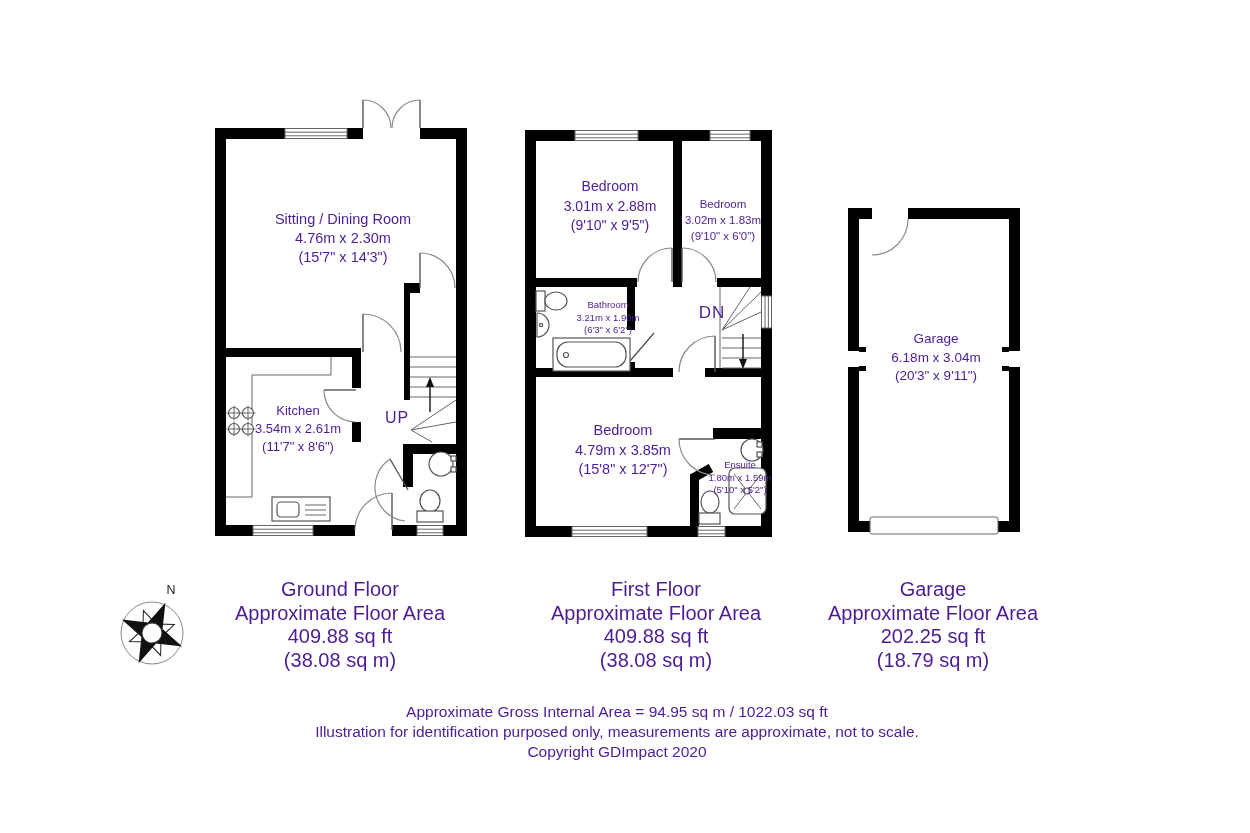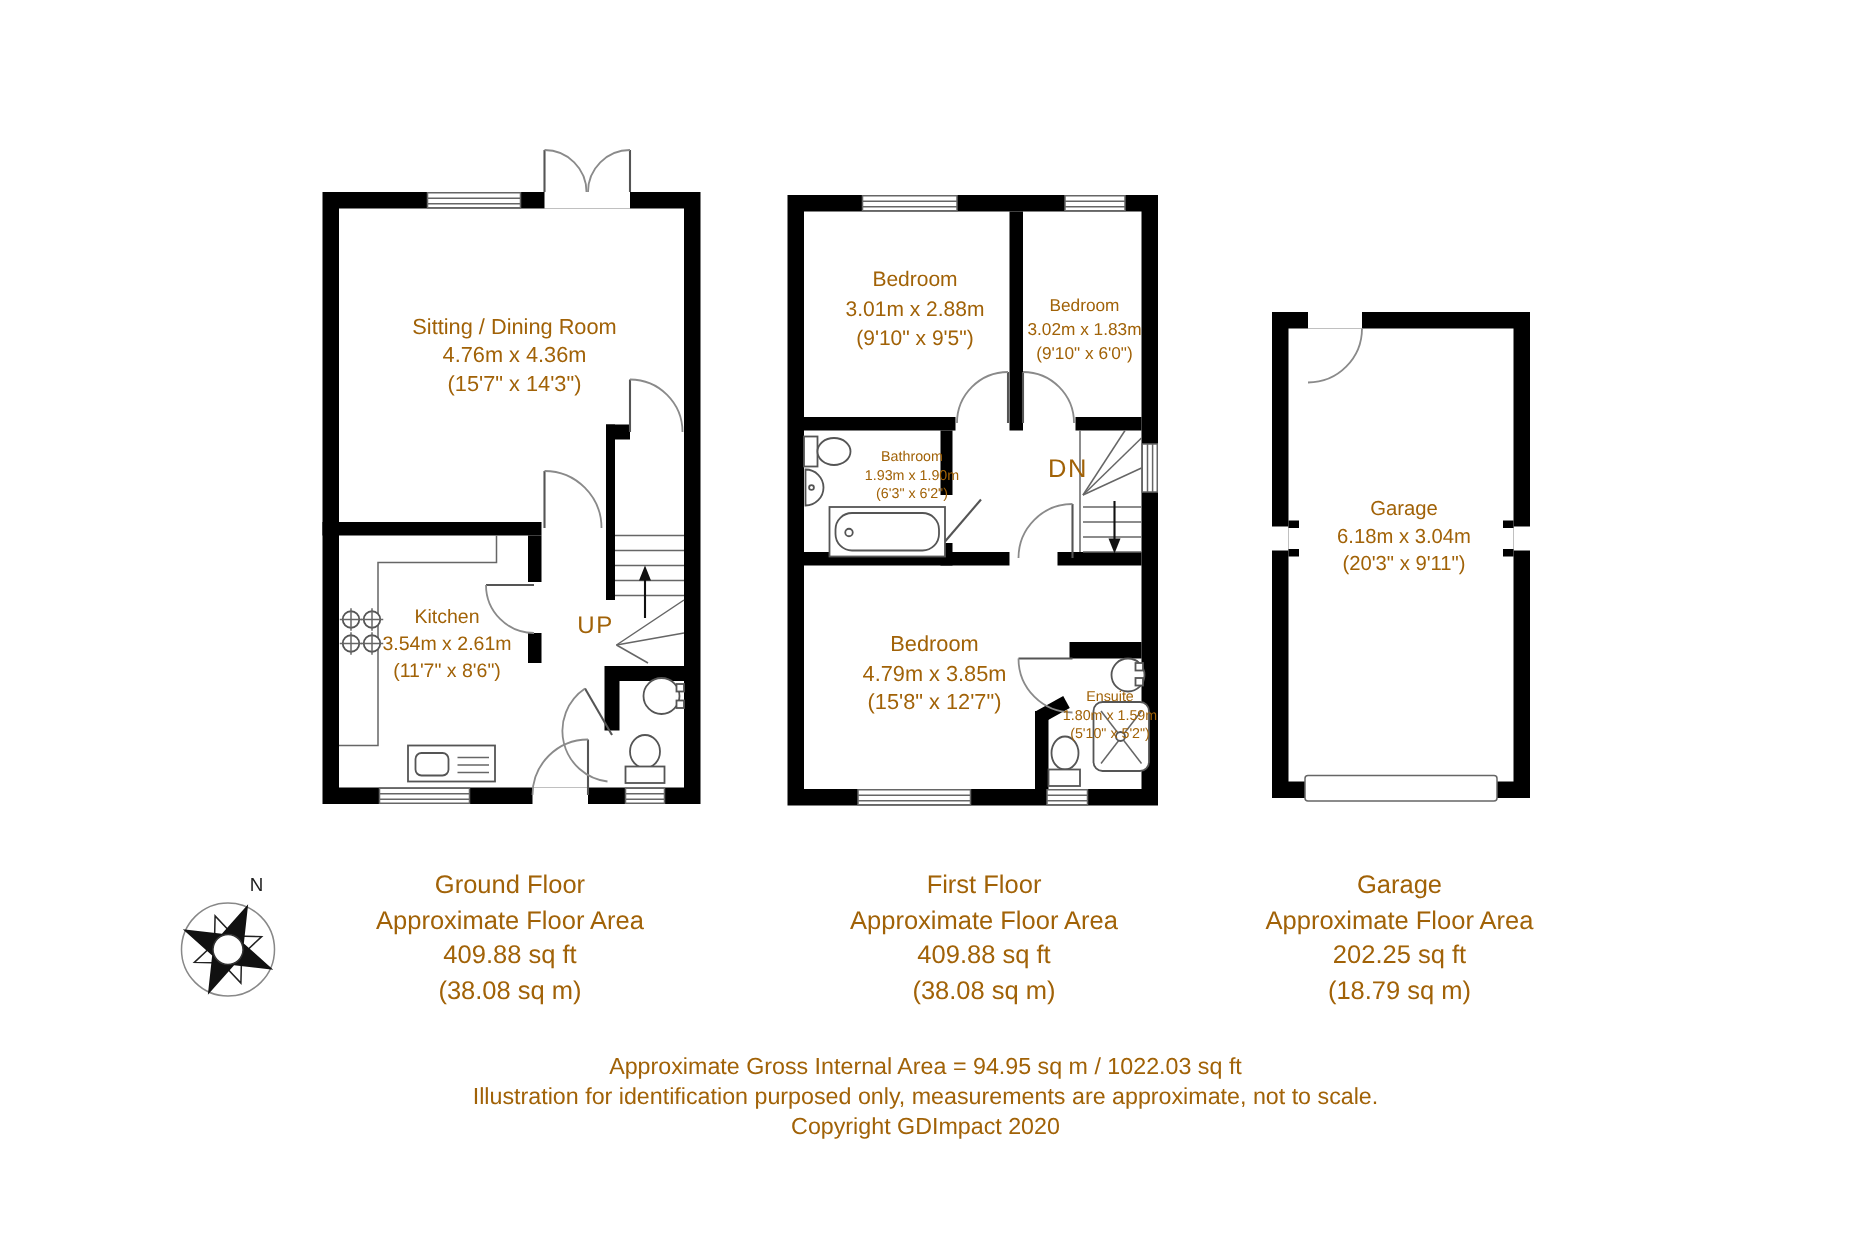--- a/index.html
+++ b/index.html
@@ -10,30 +10,30 @@
   .floor{fill:#fff;}
   .opening{fill:#fff;}
   .win{fill:#fff;stroke:#666;stroke-width:1;}
   .wln{stroke:#666;stroke-width:1;}
   .arc{stroke:#8a8a8a;stroke-width:1.2;fill:none;}
   .leaf{stroke:#555;stroke-width:1.4;}
   .fx{fill:#fff;stroke:#555;stroke-width:1.2;}
   .ln{stroke:#666;stroke-width:1;fill:none;}
   .dark{stroke:#111;}
   .lbl{position:absolute;transform:translate(-50%,-50%);text-align:center;
-       white-space:nowrap;color:#a16207;}
+       white-space:nowrap;color:#4c1d95;}
   .lbl div{margin:0;}
   .sitting{font-size:14.5px;line-height:19px;}
   .kitchen{font-size:13px;line-height:18px;}
   .updn{font-size:16px;letter-spacing:1px;}
   .bed-lg{font-size:14px;line-height:19.5px;}
   .bed-sm{font-size:11.5px;line-height:16px;}
   .tiny{font-size:9.5px;line-height:12.5px;margin-left:16px;}
   .garage-room{font-size:13.5px;line-height:18.5px;}
-  .caption{font-size:17px;line-height:23.5px;}
+  .caption{font-size:20px;line-height:23.5px;}
   .footer{font-size:15.5px;line-height:20px;}
   .north{font-size:12.5px;color:#222;}
 </style>
 </head>
 <body>
 
 <div class="canvas">
 
 <svg width="1250" height="833" viewBox="0 0 1250 833">
 
@@ -282,21 +282,21 @@
     <g transform="rotate(24)">
       <path transform="rotate(45)" d="M 0,-24 L 7,-7 L 24,0 L 7,7 L 0,24 L -7,7 L -24,0 L -7,-7 Z" fill="#fff" stroke="#222" stroke-width="1"></path>
       <path d="M 0,-33 L 8,-8 L 33,0 L 8,8 L 0,33 L -8,8 L -33,0 L -8,-8 Z" fill="#111"></path>
       <circle r="10" fill="#fff" stroke="#333" stroke-width="1"></circle>
     </g>
   </g>
 </svg>
 
 <div class="lbl sitting" style="left:343px;top:238px;">
   <div>Sitting / Dining Room</div>
-  <div>4.76m x 4.36m</div>
+  <div>4.76m x 2.30m</div>
   <div>(15'7" x 14'3")</div>
 </div>
 
 <div class="lbl kitchen" style="left:298px;top:429px;text-align:center;">
   <div>Kitchen</div>
   <div>3.54m x 2.61m</div>
   <div>(11'7" x 8'6")</div>
 </div>
 
 <div class="lbl updn" style="left:397px;top:418px;">UP</div>
@@ -308,21 +308,21 @@
 </div>
 
 <div class="lbl bed-sm" style="left:723px;top:220px;">
   <div>Bedroom</div>
   <div>3.02m x 1.83m</div>
   <div>(9'10" x 6'0")</div>
 </div>
 
 <div class="lbl tiny" style="left:592px;top:318px;">
   <div>Bathroom</div>
-  <div>1.93m x 1.90m</div>
+  <div>3.21m x 1.90m</div>
   <div>(6'3" x 6'2")</div>
 </div>
 
 <div class="lbl updn" style="left:712px;top:313px;font-size:17px;">DN</div>
 
 <div class="lbl bed-lg" style="left:623px;top:450px;font-size:14.5px;">
   <div>Bedroom</div>
   <div>4.79m x 3.85m</div>
   <div>(15'8" x 12'7")</div>
 </div>

